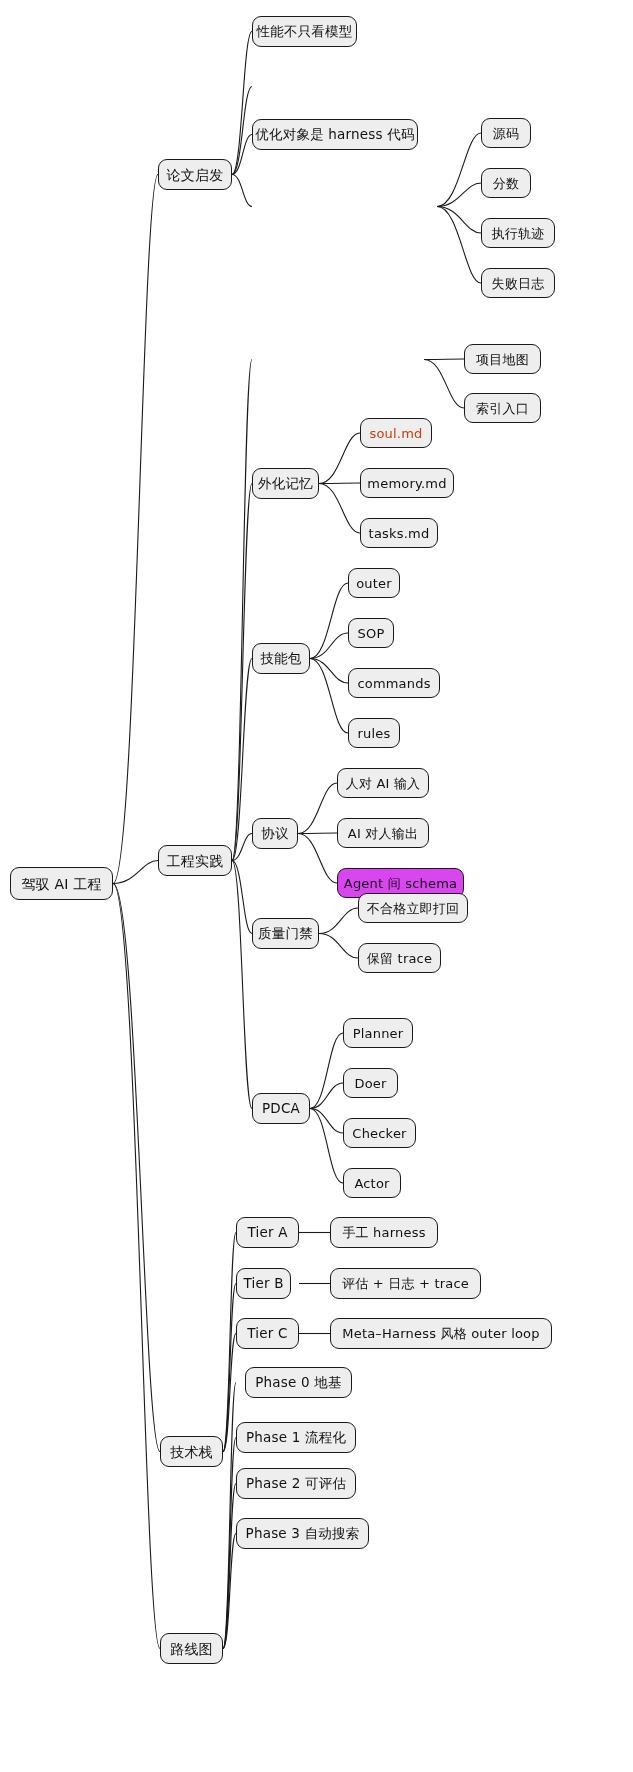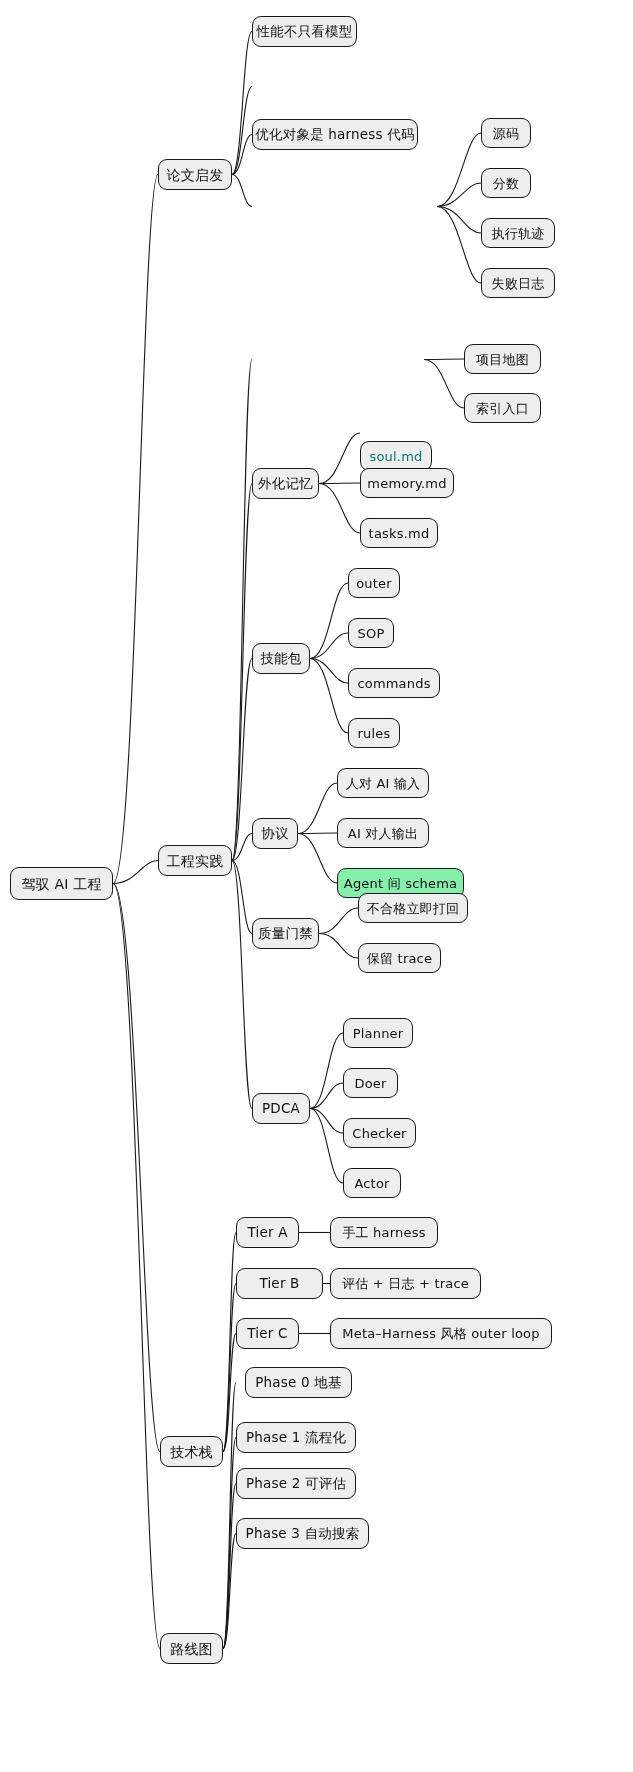--- a/index.html
+++ b/index.html
@@ -108,21 +108,21 @@
     </div>
     <div class="node lvl3" style="left: 464px; top: 344px; width: 77px; height: 30px; background: rgb(238, 238, 238); border-color: rgb(26, 26, 26); color: rgb(17, 17, 17);">
       <span>项目地图</span>
     </div>
     <div class="node lvl3" style="left: 464px; top: 393px; width: 77px; height: 30px; background: rgb(238, 238, 238); border-color: rgb(26, 26, 26); color: rgb(17, 17, 17);">
       <span>索引入口</span>
     </div>
     <div class="node lvl2" style="left: 252px; top: 468px; width: 67px; height: 31px; background: rgb(238, 238, 238); border-color: rgb(26, 26, 26); color: rgb(17, 17, 17);">
       <span>外化记忆</span>
     </div>
-    <div class="node lvl3" style="left: 360px; top: 418px; width: 72px; height: 30px; background: rgb(238, 238, 238); border-color: rgb(26, 26, 26); color: #0f766e; margin-top: 23px;">
+    <div class="node lvl3" style="left: 360px; top: 418px; width: 72px; height: 30px; background: rgb(238, 238, 238); border-color: rgb(26, 26, 26); color: #c2410c;">
       <span>soul.md</span>
     </div>
     <div class="node lvl3" style="left: 360px; top: 468px; width: 94px; height: 30px; background: rgb(238, 238, 238); border-color: rgb(26, 26, 26); color: rgb(17, 17, 17);">
       <span>memory.md</span>
     </div>
     <div class="node lvl3" style="left: 360px; top: 518px; width: 78px; height: 30px; background: rgb(238, 238, 238); border-color: rgb(26, 26, 26); color: rgb(17, 17, 17);">
       <span>tasks.md</span>
     </div>
     <div class="node lvl2" style="left: 252px; top: 643px; width: 58px; height: 31px; background: rgb(238, 238, 238); border-color: rgb(26, 26, 26); color: rgb(17, 17, 17); text-align: right;">
       <span>技能包</span>
@@ -141,21 +141,21 @@
     </div>
     <div class="node lvl2" style="left: 252px; top: 818px; width: 46px; height: 31px; background: rgb(238, 238, 238); border-color: rgb(26, 26, 26); color: rgb(17, 17, 17);">
       <span>协议</span>
     </div>
     <div class="node lvl3" style="left: 337px; top: 768px; width: 92px; height: 30px; background: rgb(238, 238, 238); border-color: rgb(26, 26, 26); color: rgb(17, 17, 17);">
       <span>人对 AI 输入</span>
     </div>
     <div class="node lvl3" style="left: 337px; top: 818px; width: 92px; height: 30px; background: rgb(238, 238, 238); border-color: rgb(26, 26, 26); color: rgb(17, 17, 17);">
       <span>AI 对人输出</span>
     </div>
-    <div class="node lvl3" style="left: 337px; top: 868px; width: 127px; height: 30px; background: #86efac; border-color: rgb(26, 26, 26); color: rgb(17, 17, 17);">
+    <div class="node lvl3" style="left: 337px; top: 868px; width: 127px; height: 30px; background: #d946ef; border-color: rgb(26, 26, 26); color: rgb(17, 17, 17);">
       <span>Agent 间 schema</span>
     </div>
     <div class="node lvl2" style="left: 252px; top: 918px; width: 67px; height: 31px; background: rgb(238, 238, 238); border-color: rgb(26, 26, 26); color: rgb(17, 17, 17);">
       <span>质量门禁</span>
     </div>
     <div class="node lvl3" style="left: 358px; top: 893px; width: 110px; height: 30px; background: rgb(238, 238, 238); border-color: rgb(26, 26, 26); color: rgb(17, 17, 17);">
       <span>不合格立即打回</span>
     </div>
     <div class="node lvl3" style="left: 358px; top: 943px; width: 83px; height: 30px; background: rgb(238, 238, 238); border-color: rgb(26, 26, 26); color: rgb(17, 17, 17);">
       <span>保留 trace</span>
@@ -177,21 +177,21 @@
     </div>
     <div class="node lvl1" style="left: 160px; top: 1436px; width: 63px; height: 31px; background: rgb(238, 238, 238); border-color: rgb(26, 26, 26); color: rgb(17, 17, 17);">
       <span>技术栈</span>
     </div>
     <div class="node lvl2" style="left: 236px; top: 1217px; width: 63px; height: 31px; background: rgb(238, 238, 238); border-color: rgb(26, 26, 26); color: rgb(17, 17, 17);">
       <span>Tier A</span>
     </div>
     <div class="node lvl3" style="left: 330px; top: 1217px; width: 108px; height: 31px; background: rgb(238, 238, 238); border-color: rgb(26, 26, 26); color: rgb(17, 17, 17);">
       <span>手工 harness</span>
     </div>
-    <div class="node lvl2" style="left: 236px; top: 1268px; width: 87px; height: 31px; background: rgb(238, 238, 238); border-color: rgb(26, 26, 26); color: rgb(17, 17, 17);">
+    <div class="node lvl2" style="left: 236px; top: 1268px; width: 55px; height: 31px; background: rgb(238, 238, 238); border-color: rgb(26, 26, 26); color: rgb(17, 17, 17);">
       <span>Tier B</span>
     </div>
     <div class="node lvl3" style="left: 330px; top: 1268px; width: 151px; height: 31px; background: rgb(238, 238, 238); border-color: rgb(26, 26, 26); color: rgb(17, 17, 17);">
       <span>评估 + 日志 + trace</span>
     </div>
     <div class="node lvl2" style="left: 236px; top: 1318px; width: 63px; height: 31px; background: rgb(238, 238, 238); border-color: rgb(26, 26, 26); color: rgb(17, 17, 17);">
       <span>Tier C</span>
     </div>
     <div class="node lvl3" style="left: 330px; top: 1318px; width: 222px; height: 31px; background: rgb(238, 238, 238); border-color: rgb(26, 26, 26); color: rgb(17, 17, 17);">
       <span>Meta–Harness 风格 outer loop</span>

